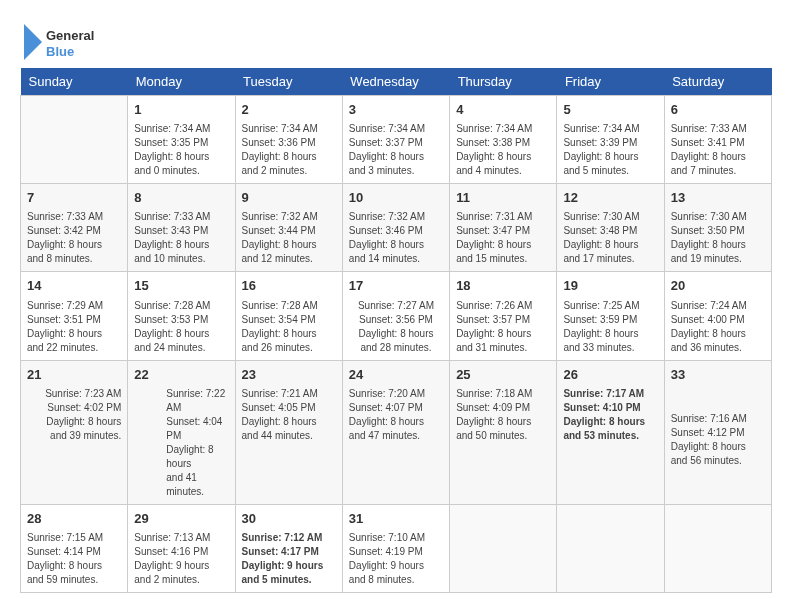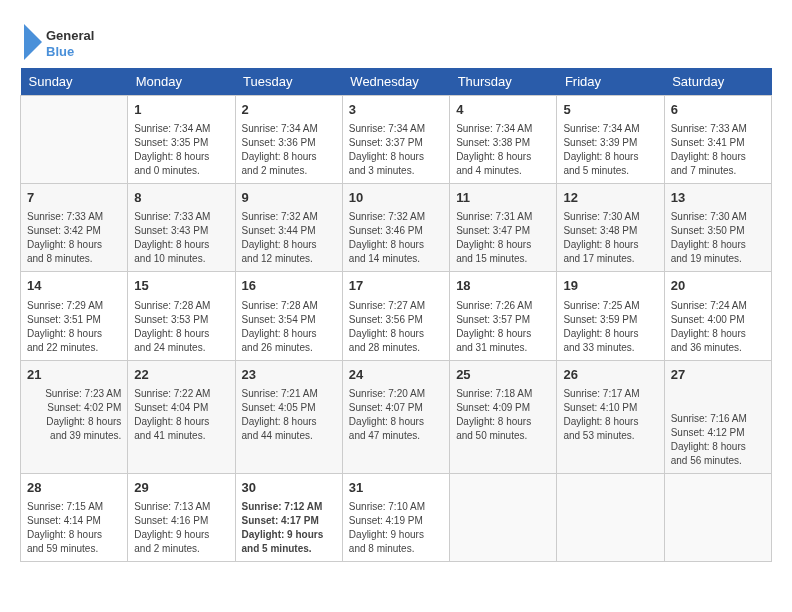--- a/index.html
+++ b/index.html
@@ -223,21 +223,21 @@
         </td>
         <td>
           <span class="day-number">16</span>
           <div class="day-info" style="white-space: pre-line;">Sunrise: 7:28 AM
 Sunset: 3:54 PM
 Daylight: 8 hours
 and 26 minutes.</div>
         </td>
         <td>
           <span class="day-number">17</span>
-          <div class="day-info" style="white-space: pre-line;">Sunrise: 7:27 AM
+          <div class="day-info" style="white-space: pre-line; text-align: center;">Sunrise: 7:27 AM
 Sunset: 3:56 PM
 Daylight: 8 hours
 and 28 minutes.</div>
         </td>
         <td>
           <span class="day-number">18</span>
           <div class="day-info" style="white-space: pre-line;">Sunrise: 7:26 AM
 Sunset: 3:57 PM
 Daylight: 8 hours
 and 31 minutes.</div>
@@ -260,21 +260,21 @@
       <tr>
         <td>
           <span class="day-number">21</span>
           <div class="day-info" style="white-space: pre-line; text-align: right;">Sunrise: 7:23 AM
 Sunset: 4:02 PM
 Daylight: 8 hours
 and 39 minutes.</div>
         </td>
         <td>
           <span class="day-number">22</span>
-          <div class="day-info" style="white-space: pre-line;">Sunrise: 7:22 AM
+          <div class="day-info" style="white-space: pre-line; margin-left: 32px;">Sunrise: 7:22 AM
 Sunset: 4:04 PM
 Daylight: 8 hours
 and 41 minutes.</div>
         </td>
         <td>
           <span class="day-number">23</span>
           <div class="day-info" style="white-space: pre-line;">Sunrise: 7:21 AM
 Sunset: 4:05 PM
 Daylight: 8 hours
 and 44 minutes.</div>
@@ -288,27 +288,27 @@
         </td>
         <td>
           <span class="day-number">25</span>
           <div class="day-info" style="white-space: pre-line;">Sunrise: 7:18 AM
 Sunset: 4:09 PM
 Daylight: 8 hours
 and 50 minutes.</div>
         </td>
         <td>
           <span class="day-number">26</span>
-          <div class="day-info" style="white-space: pre-line;">Sunrise: 7:17 AM
+          <div class="day-info" style="white-space: pre-line; font-weight: bold;">Sunrise: 7:17 AM
 Sunset: 4:10 PM
 Daylight: 8 hours
 and 53 minutes.</div>
         </td>
         <td>
-          <span class="day-number">27</span>
+          <span class="day-number">33</span>
           <div class="day-info" style="white-space: pre-line; margin-top: 28px;">Sunrise: 7:16 AM
 Sunset: 4:12 PM
 Daylight: 8 hours
 and 56 minutes.</div>
         </td>
       </tr>
       <tr>
         <td>
           <span class="day-number">28</span>
           <div class="day-info" style="white-space: pre-line;">Sunrise: 7:15 AM

